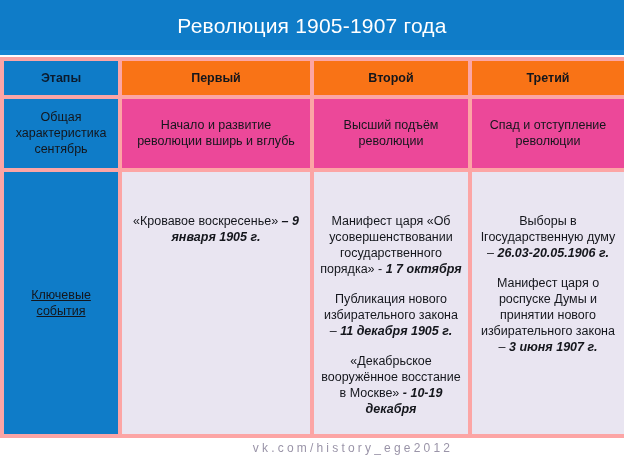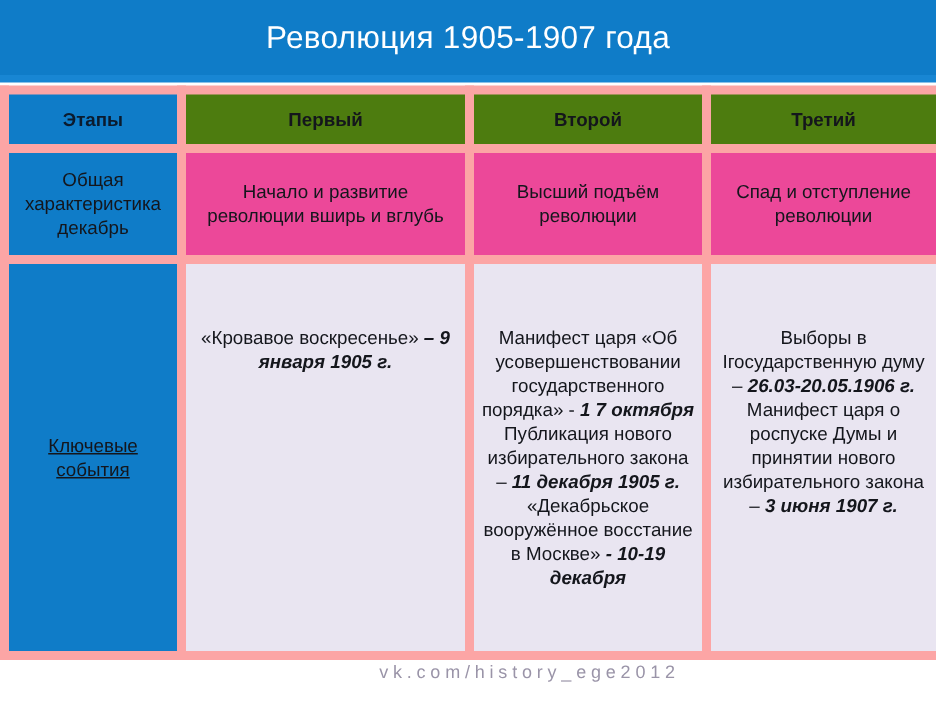--- a/index.html
+++ b/index.html
@@ -63,21 +63,21 @@
     table-layout: fixed;
     width: 624px;
     height: 381px;
   }
   table.matrix col.c0 { width: 118px; }
   table.matrix col.c1 { width: 192px; }
   table.matrix col.c2 { width: 158px; }
   table.matrix col.c3 { width: 156px; }
 
   table.matrix td {
-    border: 6px solid #fca5a5;
+    border: 4px solid #fca5a5;
     padding: 3px 5px;
     vertical-align: middle;
     text-align: center;
     font-size: 12.5px;
     line-height: 1.28;
     color: #14161c;
   }
 
   
   td.lbl {
@@ -87,31 +87,31 @@
     font-size: 13px;
     line-height: 1.3;
   }
   td.lbl.head {
     font-weight: bold;
     color: #0b1b2e;
   }
 
   
   td.hdr {
-    background: #4d7c0f;
+    background: #f97316;
     font-weight: bold;
     font-size: 13.5px;
   }
 
   
   td.band-tint { background: #E9E5F1; }
   td.band-plain { background: #ec4899; }
   .ital { font-style: italic; font-weight: bold; }
   .cell-block { display: block; margin-top: 34px; }
-  .cell-block + .cell-block { margin-top: 0; }
+  .cell-block + .cell-block { margin-top: 14px; }
 
   
   tr.r-head td { height: 27px; }
   tr.r-dates td { height: 42px; }
   tr.r-general td { height: 62px; }
   tr.r-key td { height: 248px; vertical-align: top; padding-top: 7px; }
   tr.r-key td.lbl { vertical-align: middle; padding-top: 3px; text-decoration: underline; }
 
   
   .watermark {
@@ -148,21 +148,21 @@
       <tbody>
         <tr class="r-head">
           <td class="lbl head">Этапы</td>
           <td class="hdr">Первый</td>
           <td class="hdr">Второй</td>
           <td class="hdr">Третий</td>
         </tr>
 
 
         <tr class="r-general">
-          <td class="lbl">Общая характеристика декабрь</td>
+          <td class="lbl">Общая характеристика сентябрь</td>
           <td class="band-plain">Начало и развитие революции вширь и вглубь</td>
           <td class="band-plain">Высший подъём революции</td>
           <td class="band-plain">Спад и отступление революции</td>
         </tr>
 
         <tr class="r-key">
           <td class="lbl">Ключевые события</td>
           <td class="band-tint">
               <span class="cell-block"><span>«Кровавое воскресенье» </span><span class="ital">– 9 января 1905 г.</span></span>
             </td>

